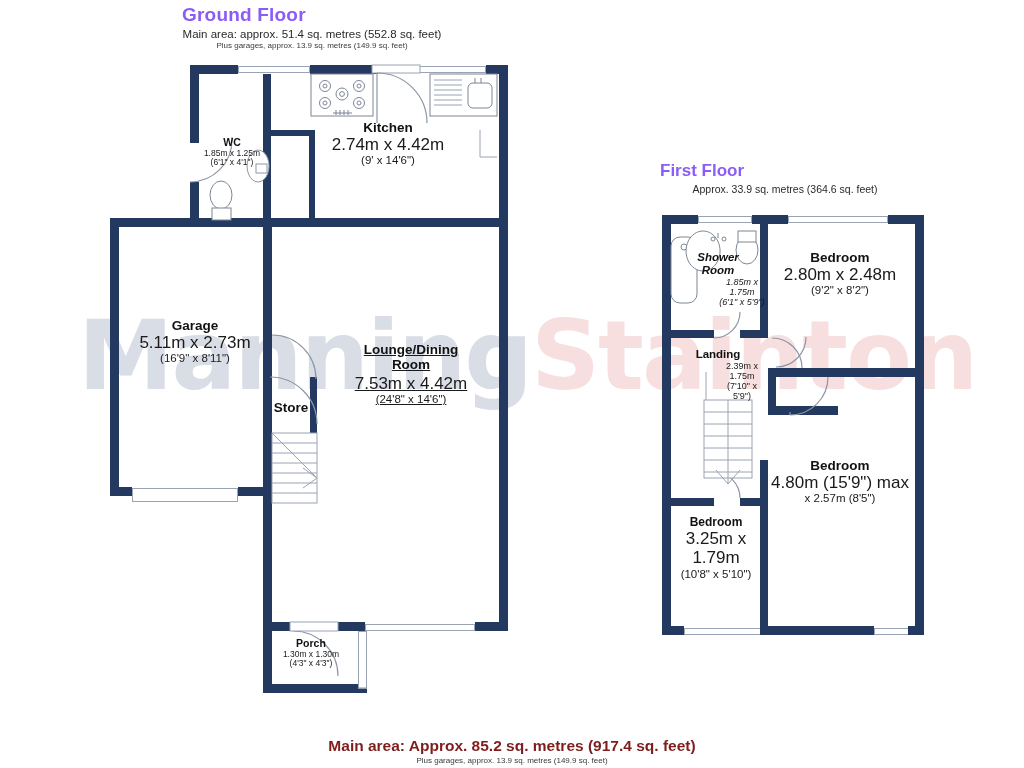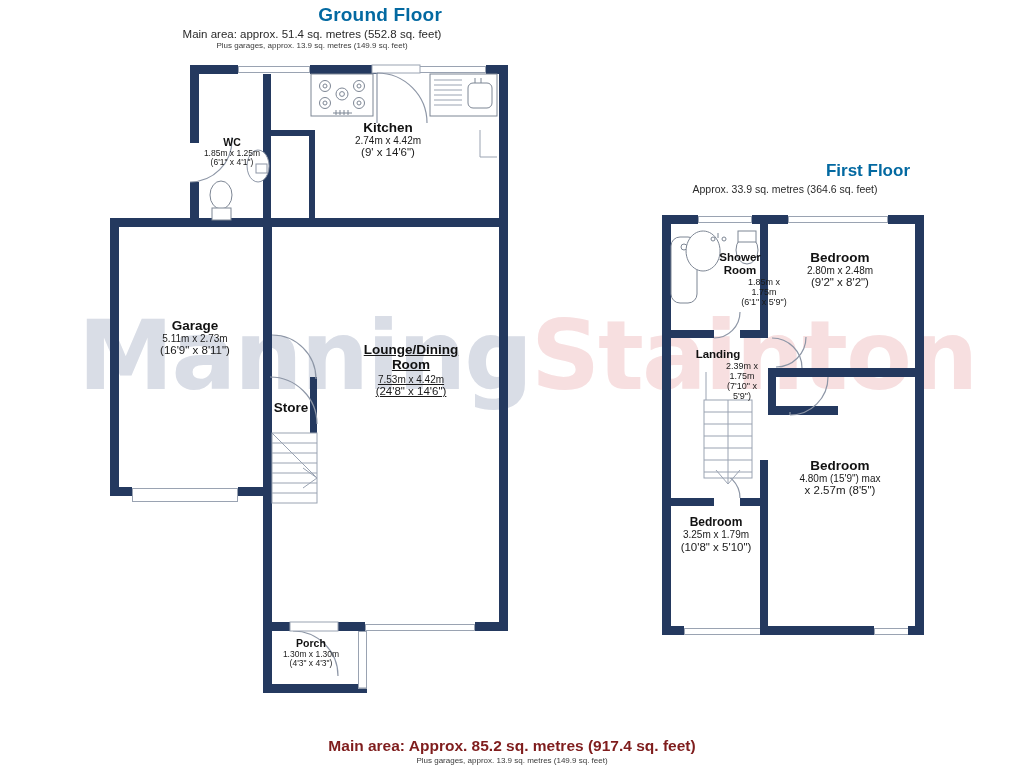--- a/index.html
+++ b/index.html
@@ -2,21 +2,21 @@
 <html><head>
 <meta charset="utf-8">
 <style>
   html,body{margin:0;padding:0;background:#ffffff;}
   body{width:1024px;height:768px;position:relative;overflow:hidden;
        font-family:"Liberation Sans",sans-serif;color:#1a1a1a;}
 
   .plan{position:absolute;left:0;top:0;width:1024px;height:768px;}
 
   
-  .title{position:absolute;text-align:right;font-weight:bold;color:#0369a1;}
+  .title{position:absolute;text-align:left;font-weight:bold;color:#8b5cf6;}
   .gf-title{left:182px;top:4px;width:260px;font-size:19px;letter-spacing:.2px;}
   .gf-sub{position:absolute;left:152px;top:28px;width:320px;text-align:center;font-size:11.5px;color:#2a2a2a;}
   .gf-sub2{position:absolute;left:182px;top:41px;width:260px;text-align:center;font-size:8px;color:#3a3a3a;}
 
   .ff-title{left:660px;top:161px;width:250px;font-size:17px;}
   .ff-sub{position:absolute;left:645px;top:183px;width:280px;text-align:center;font-size:10.5px;color:#2a2a2a;}
 
   .footer1{position:absolute;left:262px;top:737px;width:500px;text-align:center;font-size:15.5px;font-weight:bold;color:#7f1d1d;}
   .footer2{position:absolute;left:262px;top:756px;width:500px;text-align:center;font-size:8px;color:#3a3a3a;}
 
@@ -28,21 +28,21 @@
   .wm-b{color:#f7dfe0;}
   .wm-sub{left:268px;top:424px;width:500px;text-align:center;font-size:17px;letter-spacing:9px;
           color:#e8eaee;font-weight:500;}
 
   
   .w{position:absolute;background:#24395f;}
   .wl{position:absolute;background:#ffffff;border:1px solid #9aa3b2;box-sizing:border-box;}
   .room-lbl{position:absolute;text-align:center;line-height:1.12;}
   .room-lbl .nm{font-weight:bold;font-size:13.5px;color:#111;display:block;}
   .room-lbl .nm.sm{font-size:12px;}
-  .room-lbl .d1{font-size:10px;color:#1a1a1a;display:block;}
+  .room-lbl .d1{font-size:17px;color:#1a1a1a;display:block;}
   .room-lbl .d2{font-size:11.5px;color:#1a1a1a;display:block;}
   .room-lbl.tiny .nm{font-size:10.5px;}
   .room-lbl.tiny .d1,.room-lbl.tiny .d2{font-size:8.5px;}
   .room-lbl.mid .nm{font-size:11.5px;}
   .room-lbl.mid .d1,.room-lbl.mid .d2{font-size:9px;padding-left:48px;}
   svg{position:absolute;left:0;top:0;overflow:visible;}
 </style>
 </head>
 <body>
 
@@ -272,21 +272,21 @@
     <line x1="704" y1="472" x2="752" y2="472" stroke="#9aa3b2"></line>
     <line x1="704" y1="478" x2="752" y2="400" stroke="#9aa3b2" opacity="0"></line>
     <path d="M 716 470 l 12 14 l 12 -14" fill="none" stroke="#9aa3b2"></path>
     <line x1="728" y1="400" x2="728" y2="484" stroke="#9aa3b2"></line>
 
     <line x1="706" y1="372" x2="706" y2="400" stroke="#9aa3b2"></line>
 
     <rect x="768" y="460" width="0" height="0" fill="none"></rect>
   </svg>
 
-  <div class="room-lbl mid" style="left:692px;top:251px;width:96px;">
+  <div class="room-lbl mid" style="left:670px;top:251px;width:96px;font-style:italic;">
     <span class="nm">Shower</span>
     <span class="nm">Room</span>
     <span class="d1">1.85m x 1.75m</span>
     <span class="d2">(6'1" x 5'9")</span>
   </div>
 
   <div class="room-lbl" style="left:772px;top:250px;width:136px;">
     <span class="nm">Bedroom</span>
     <span class="d1">2.80m x 2.48m</span>
     <span class="d2">(9'2" x 8'2")</span>

